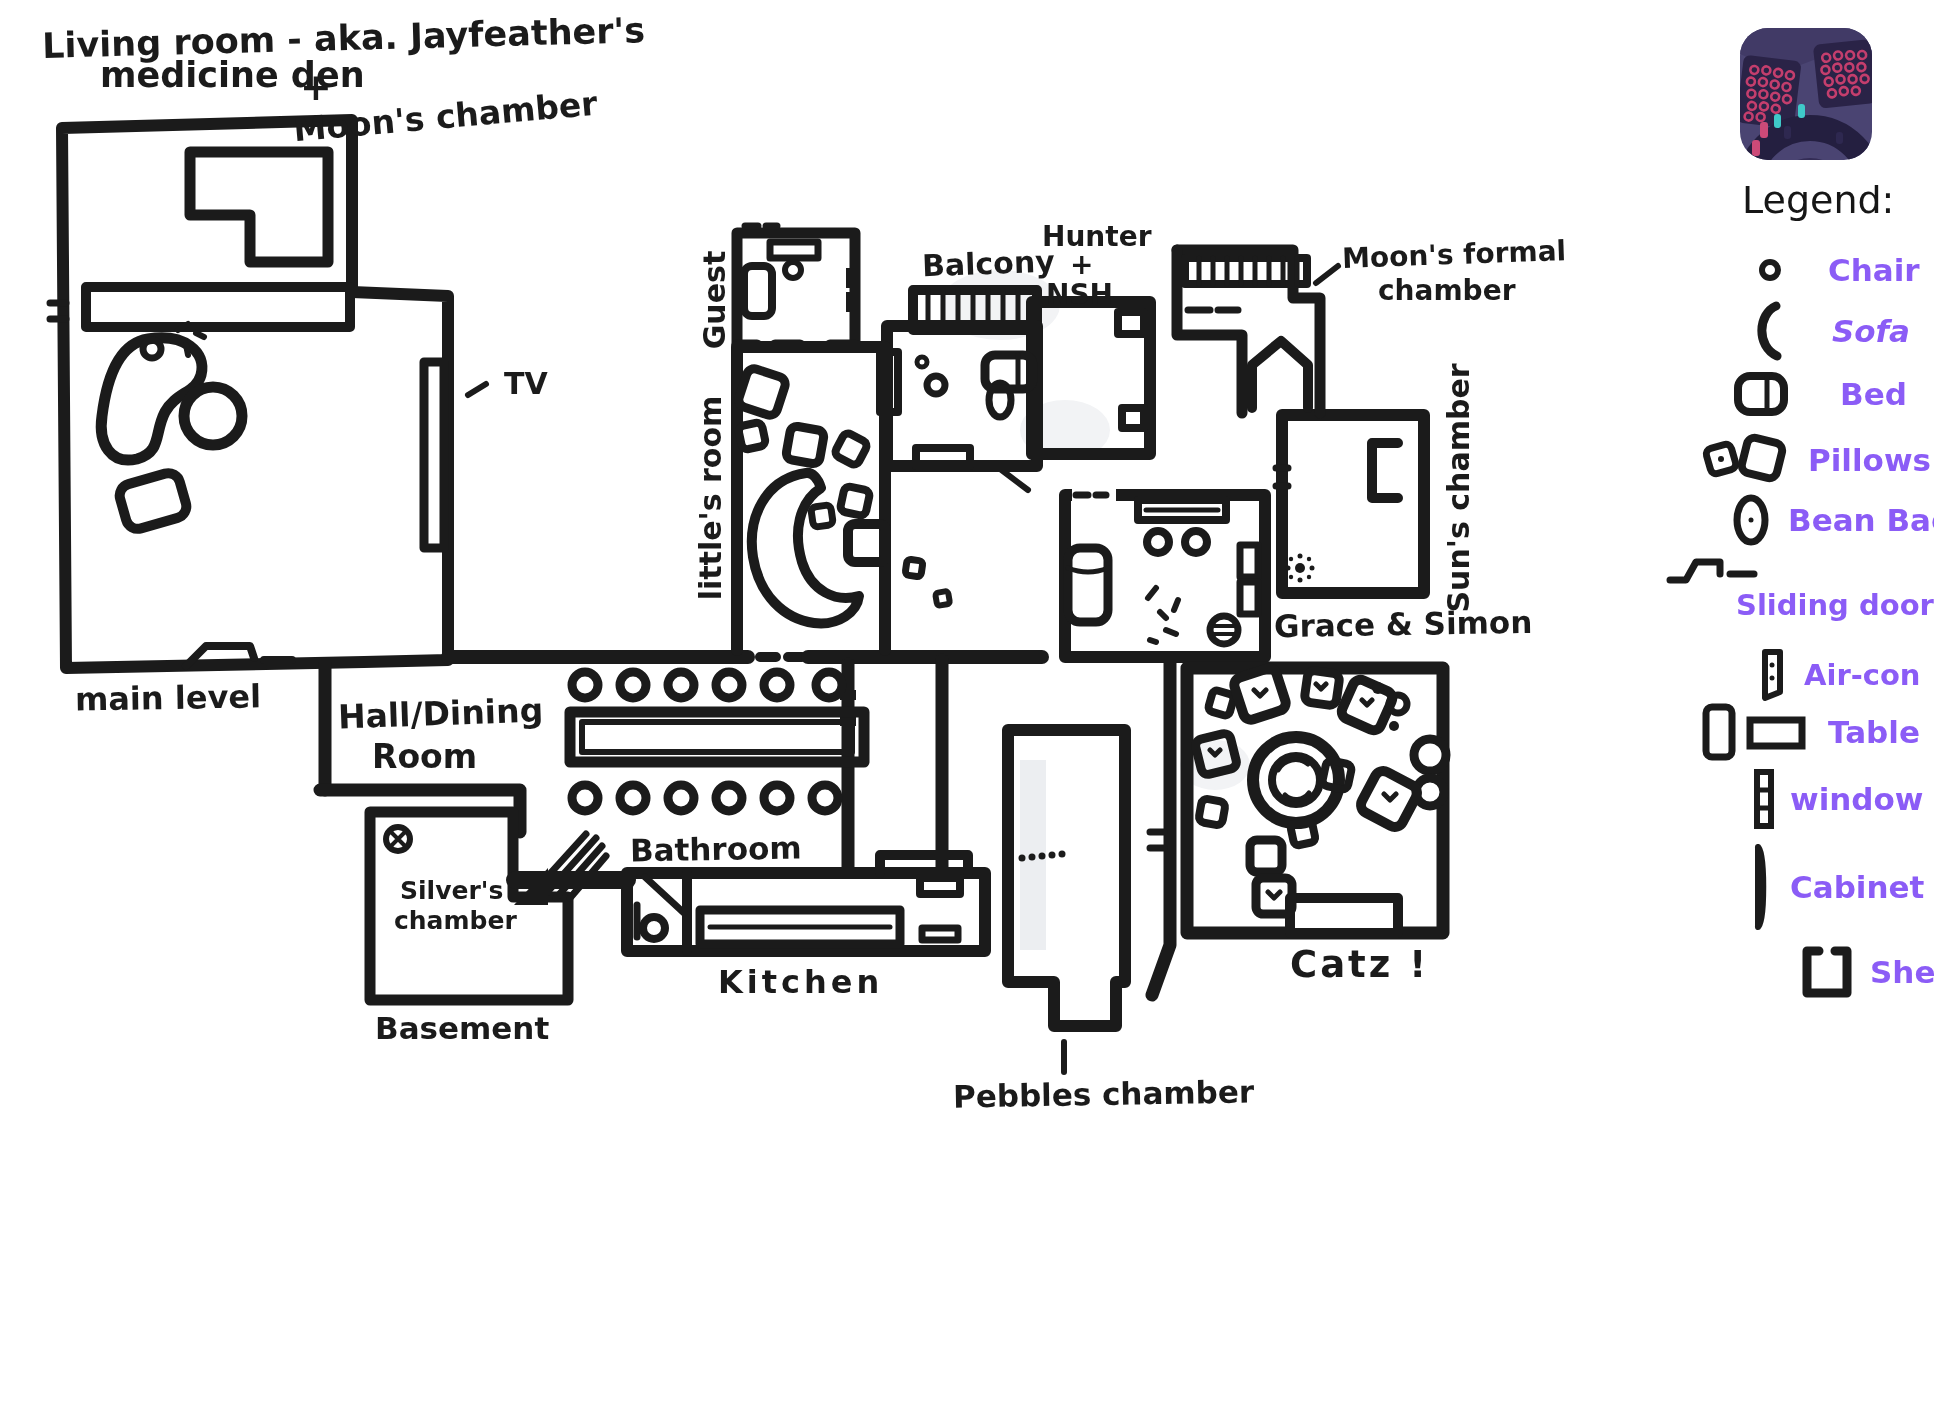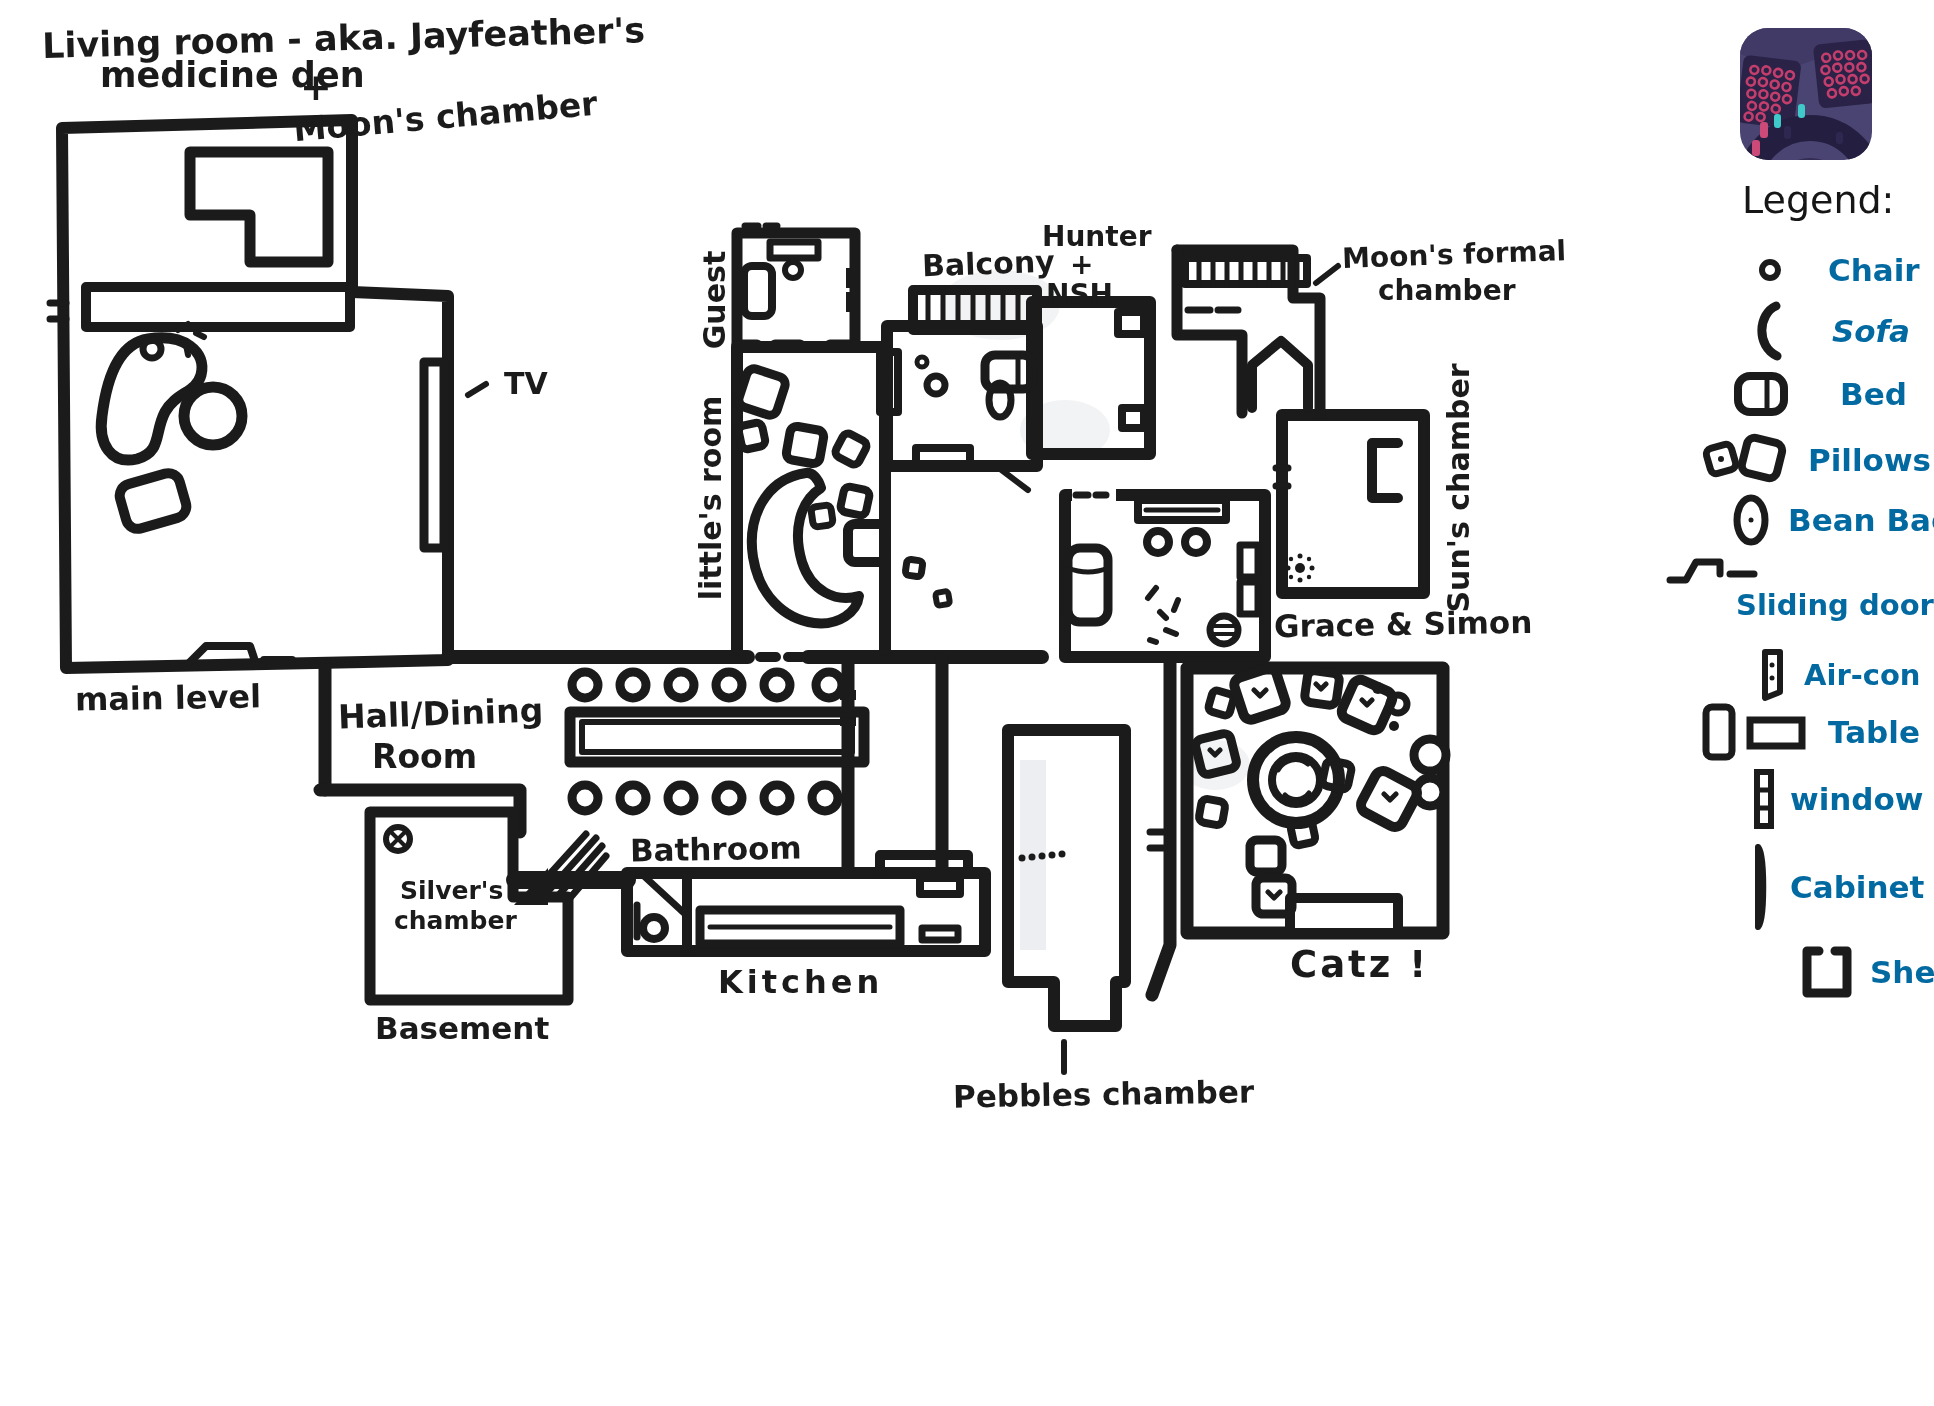--- a/index.html
+++ b/index.html
@@ -3,21 +3,21 @@
 <meta charset="utf-8">
 <style>
   html,body{margin:0;padding:0;background:#ffffff;}
   #canvas{position:relative;width:1934px;height:1406px;background:#ffffff;overflow:hidden;
           font-family:"DejaVu Sans",sans-serif;}
   #mapsvg{position:absolute;left:0;top:0;}
   .lbl{position:absolute;font-weight:bold;color:#1b1b1b;white-space:nowrap;line-height:1.05;}
   .vlbl{position:absolute;font-weight:bold;color:#1b1b1b;white-space:nowrap;
         transform:translate(-50%,-50%) rotate(-90deg);}
   .lrow{position:absolute;display:flex;align-items:center;gap:16px;}
-  .ltxt{font-weight:bold;color:#0369a1;font-size:31px;white-space:nowrap;}
+  .ltxt{font-weight:bold;color:#8b5cf6;font-size:31px;white-space:nowrap;}
   #legend-title{position:absolute;font-weight:normal;color:#161616;font-size:38px;}
   #app-icon{position:absolute;left:1740px;top:28px;width:132px;height:132px;border-radius:28px;
             overflow:hidden;}
   #map-title{position:absolute;left:0;top:1196px;width:100%;text-align:center;
              font-size:66px;font-weight:bold;letter-spacing:3px;
              color:#7f98c8;-webkit-text-stroke:4px #36508a;paint-order:stroke fill;
              text-shadow:4px 6px 0 #b3bfd9;}
   .smudge{position:absolute;background:#f2f3f5;border-radius:50%;}
 </style>
 </head>

